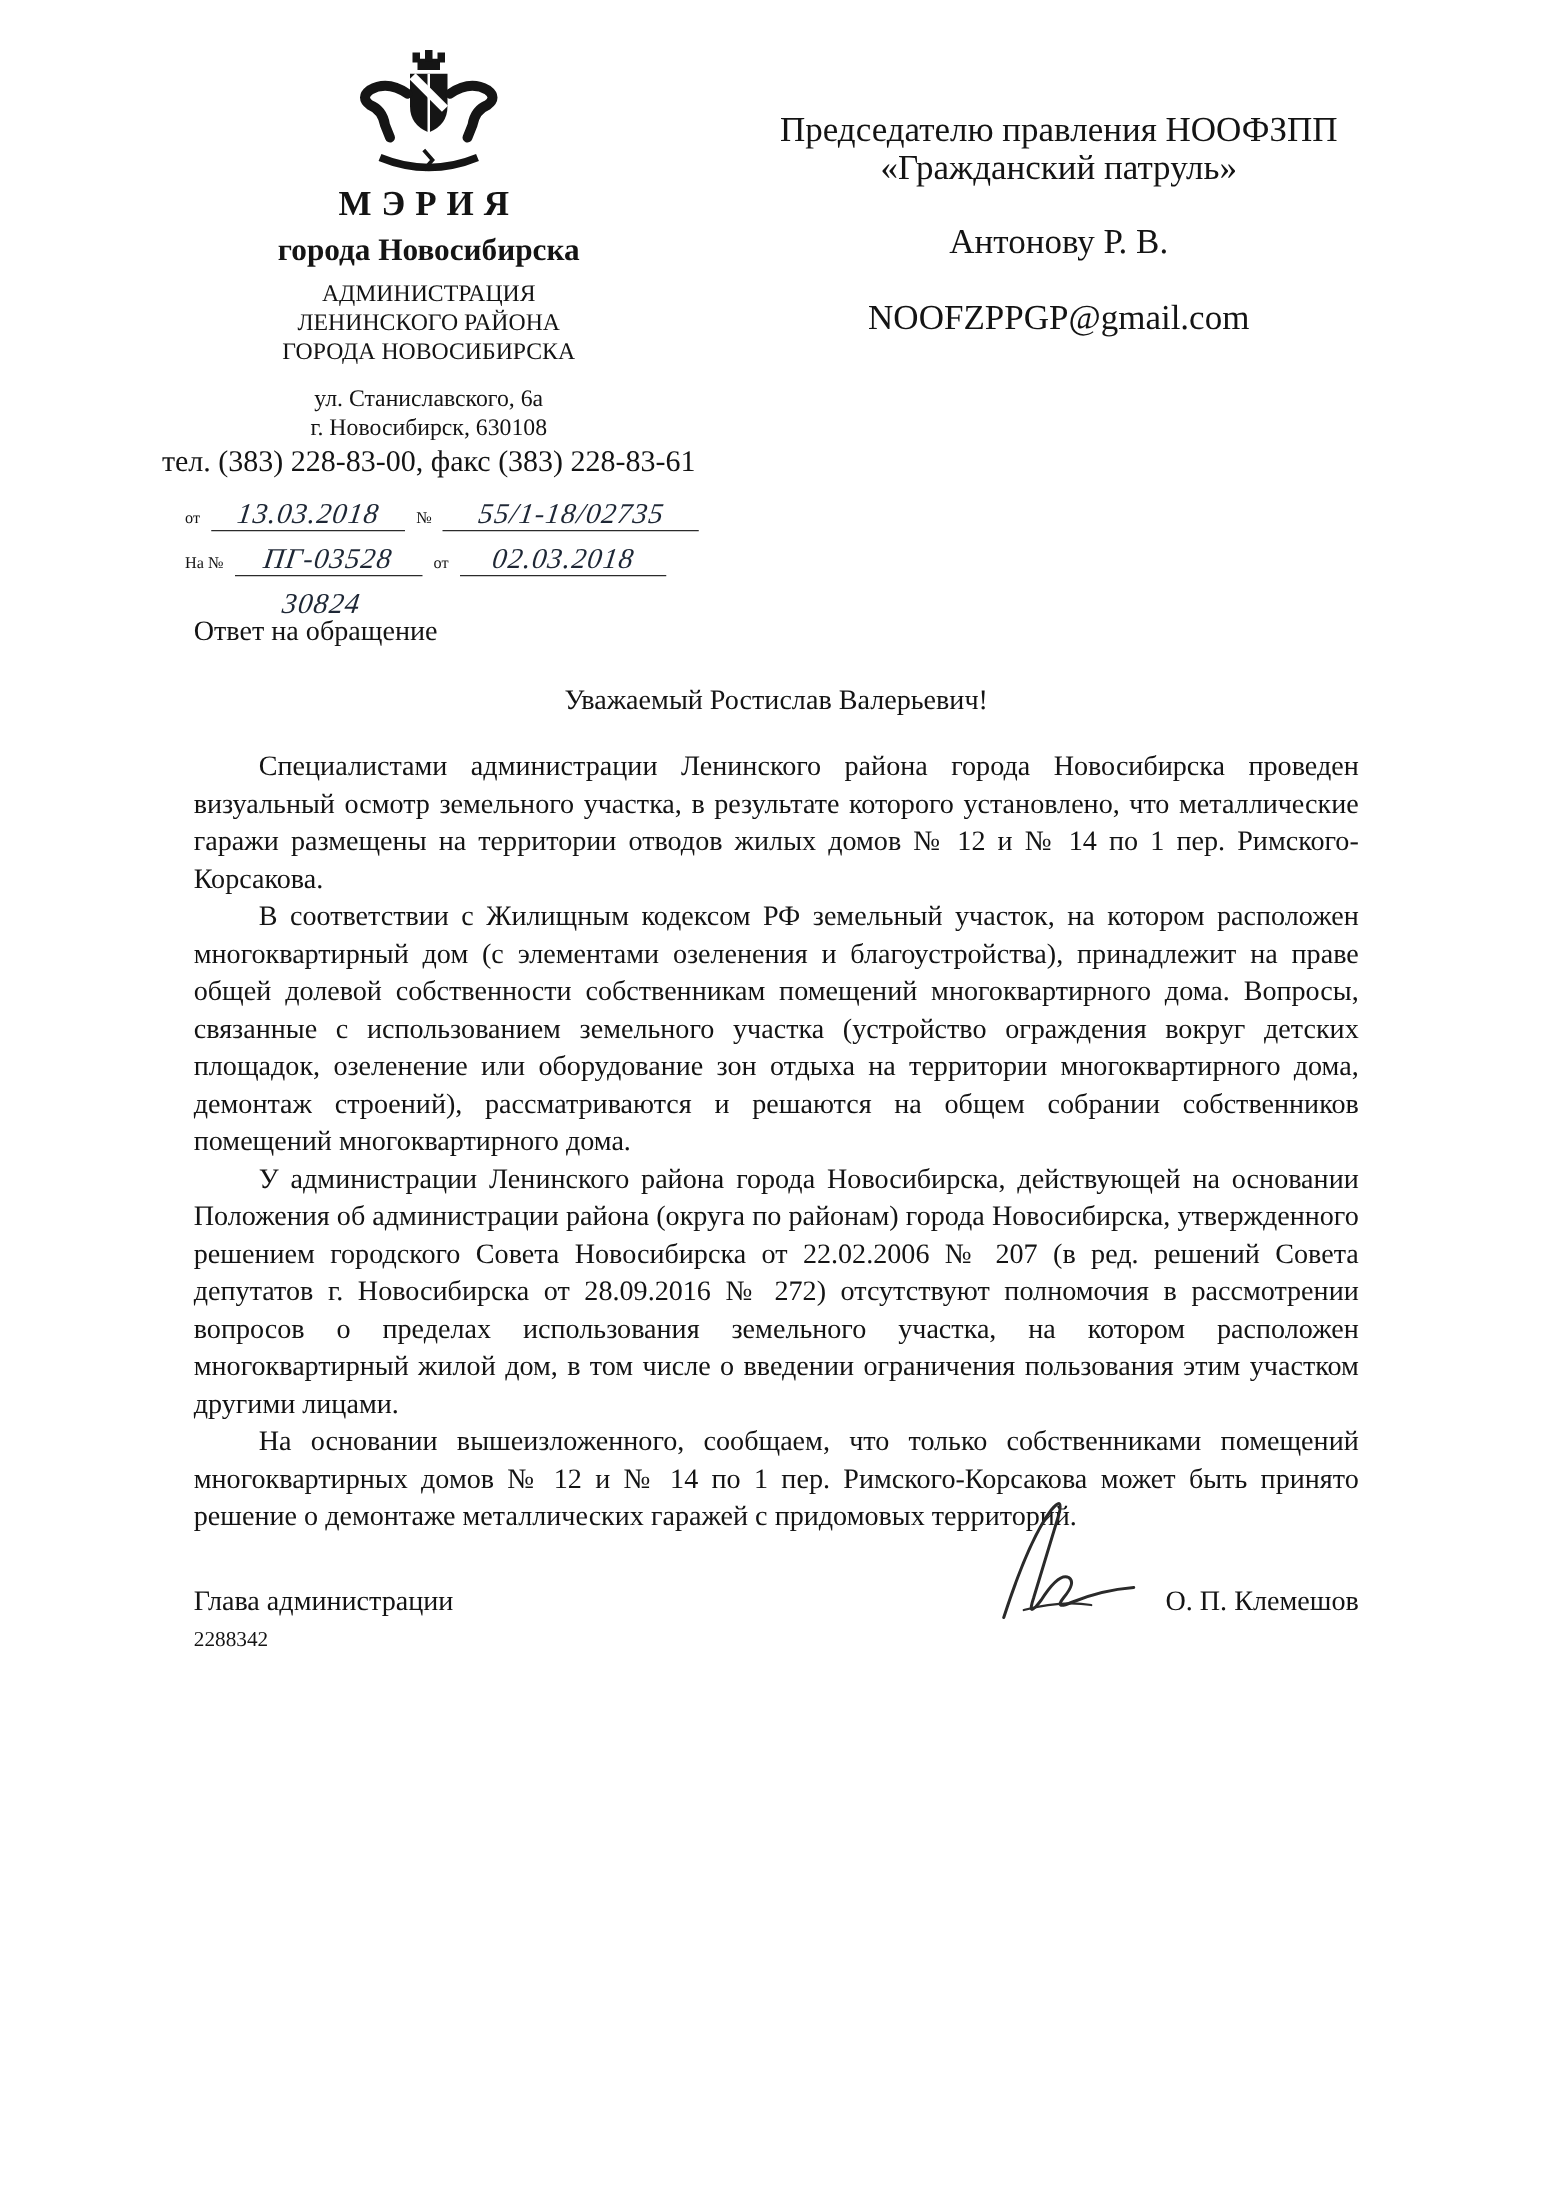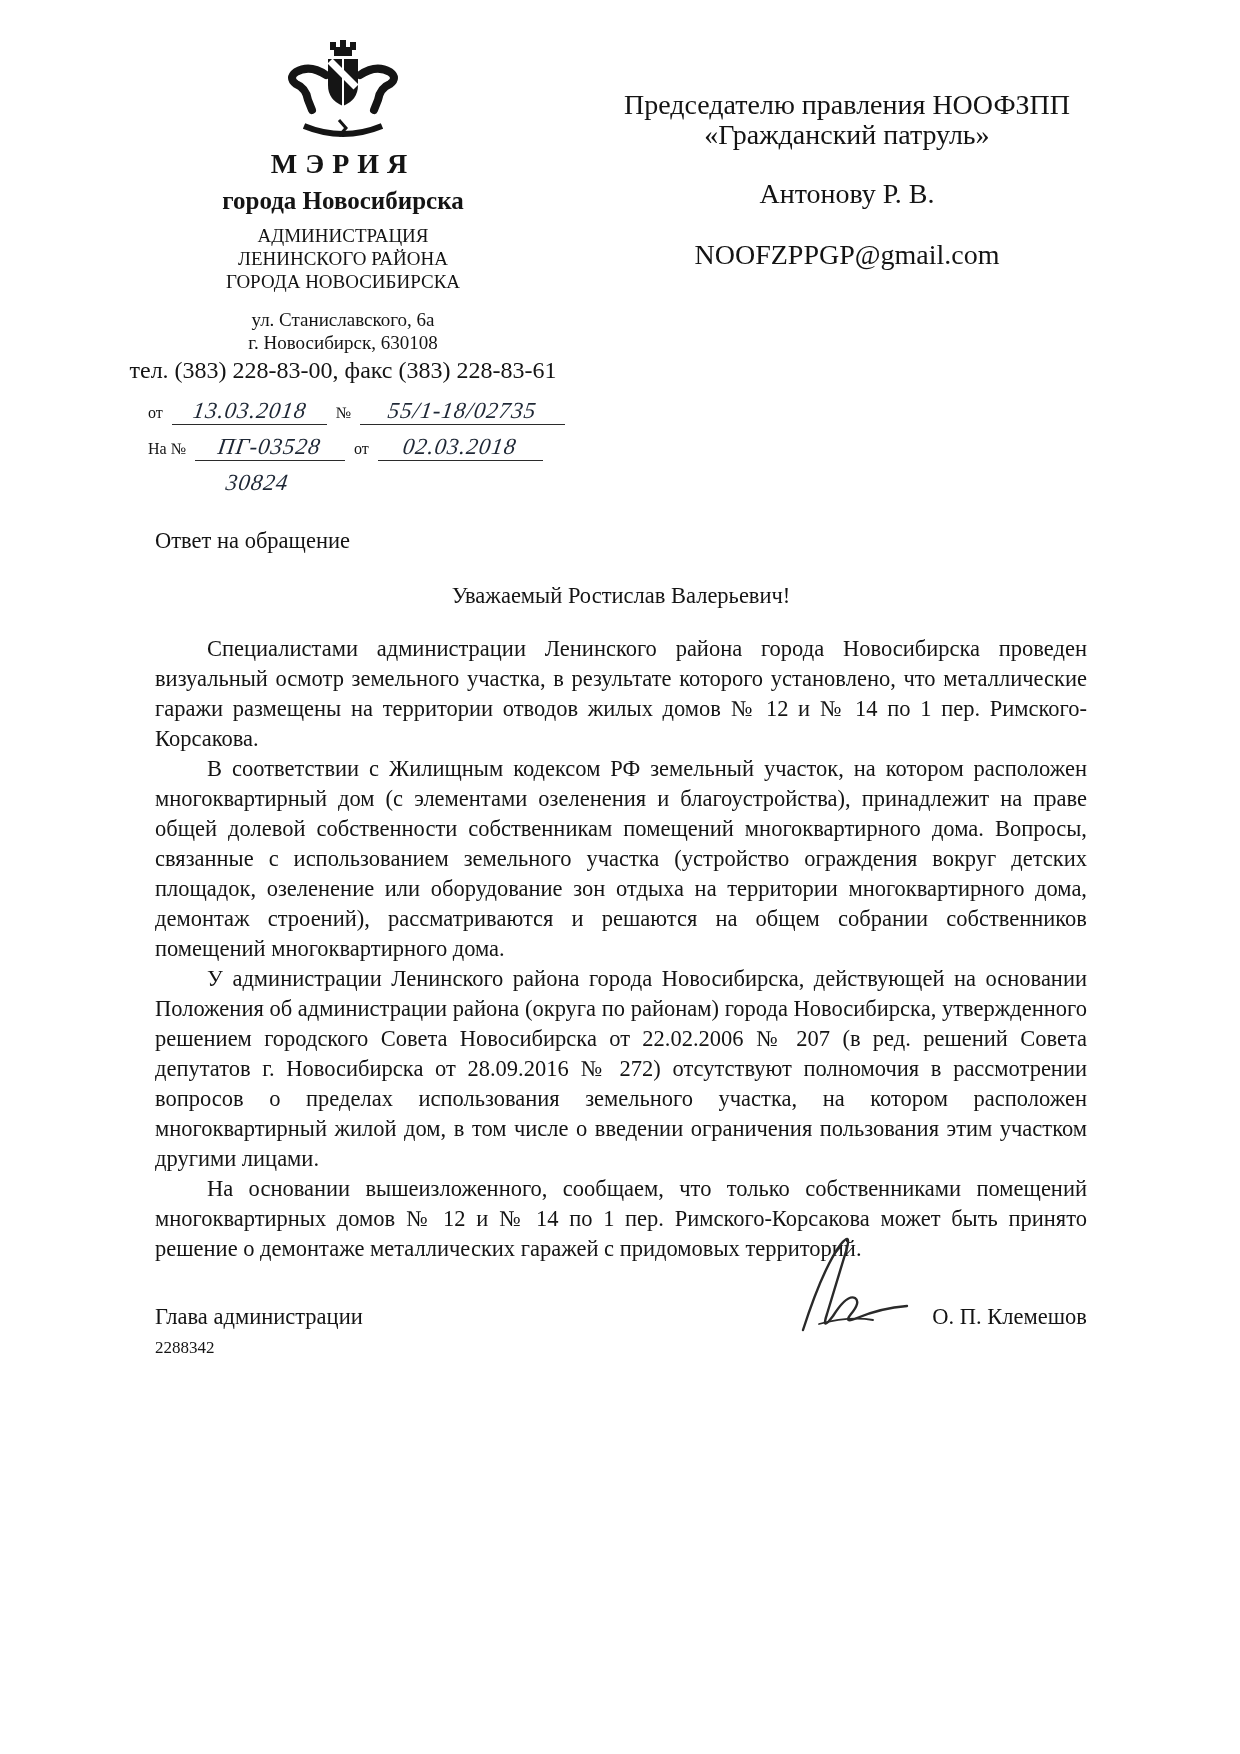--- a/index.html
+++ b/index.html
@@ -16,21 +16,21 @@
   
   .lh-left { position: absolute; left: 128px; top: 40px; width: 430px; text-align: center; }
   .emblem { display: block; margin: 0 auto 10px auto; }
   .org1 { font-weight: bold; font-size: 28px; letter-spacing: 8px; margin-top: 8px; }
   .org2 { font-weight: bold; font-size: 25px; margin-top: 7px; }
   .dept { font-size: 19px; line-height: 23px; margin-top: 9px; }
   .addr { font-size: 19px; line-height: 23px; margin-top: 15px; }
   .phone { font-size: 24px; margin-top: 3px; white-space: nowrap; }
   .refs { margin-top: 14px; text-align: left; font-size: 20px; padding-left: 20px; }
   .ref-line { margin-top: 9px; white-space: nowrap; }
-  .ref-line .printed { font-size: 16px; }
+  .ref-line .printed { font-size: 13px; }
   .hw {
     font-style: italic;
     font-size: 23px;
     color: #1e2735;
     display: inline-block;
     transform: skewX(-8deg);
     letter-spacing: 1px;
   }
   .u { display: inline-block; border-bottom: 1.6px solid #2b2b2b; text-align: center; margin: 0 4px; }
   .u-date1 { width: 155px; }
@@ -40,21 +40,21 @@
   .hw-extra { margin-left: 78px; }
   
   .lh-right {
     position: absolute; left: 608px; top: 90px; width: 478px;
     text-align: center; font-size: 28px; line-height: 30px;
   }
   .addressee-name { margin-top: 29px; }
   .addressee-addr { margin-top: 29px; }
   .addressee-email { margin-top: 31px; }
   
-  .content { position: absolute; left: 155px; top: 492px; width: 932px; margin-top: 36px; }
+  .content { position: absolute; left: 155px; top: 492px; width: 932px; }
   .subject { font-size: 22.5px; text-align: left; }
   .salutation { font-size: 22.5px; text-align: center; margin-top: 29px; }
   .body-text { margin-top: 25px; font-size: 22.5px; line-height: 30px; text-align: justify; }
   .body-text p { margin: 0; text-indent: 52px; }
   
   .sig-row {
     margin-top: 40px; position: relative;
     display: flex; justify-content: space-between; align-items: flex-end;
     font-size: 22.5px;
   }

